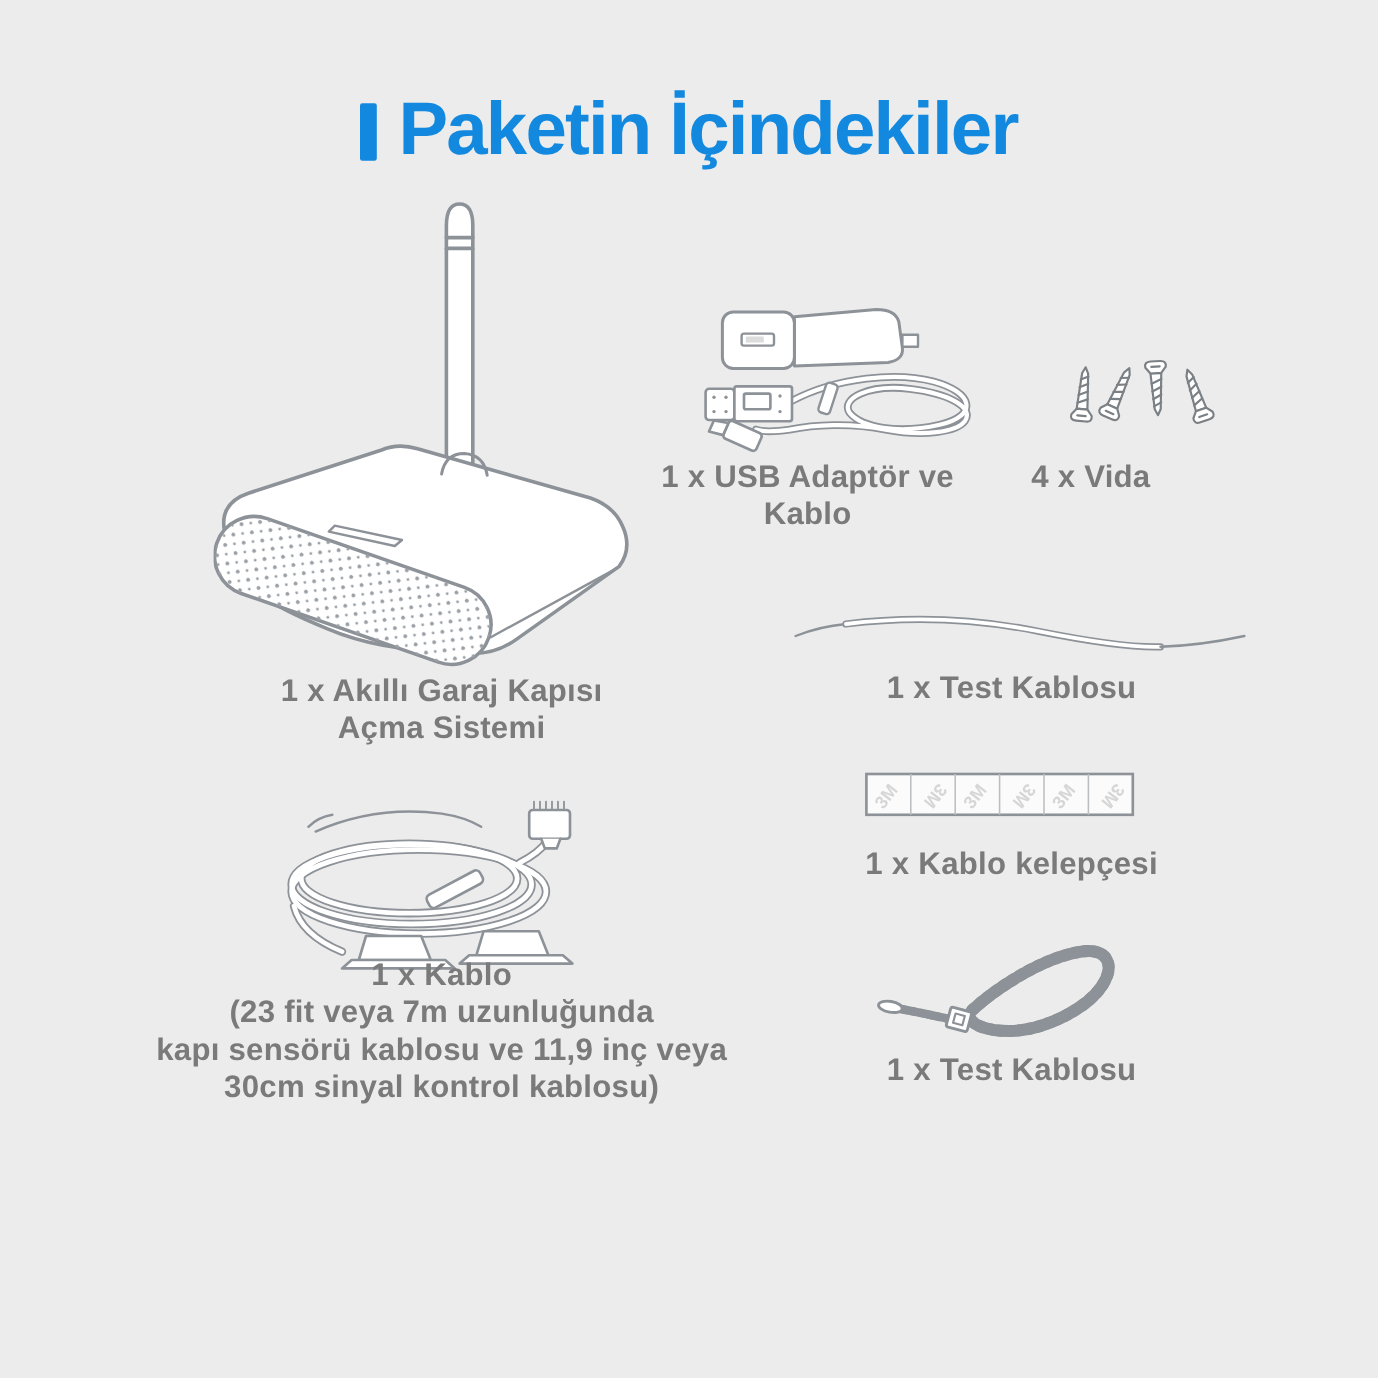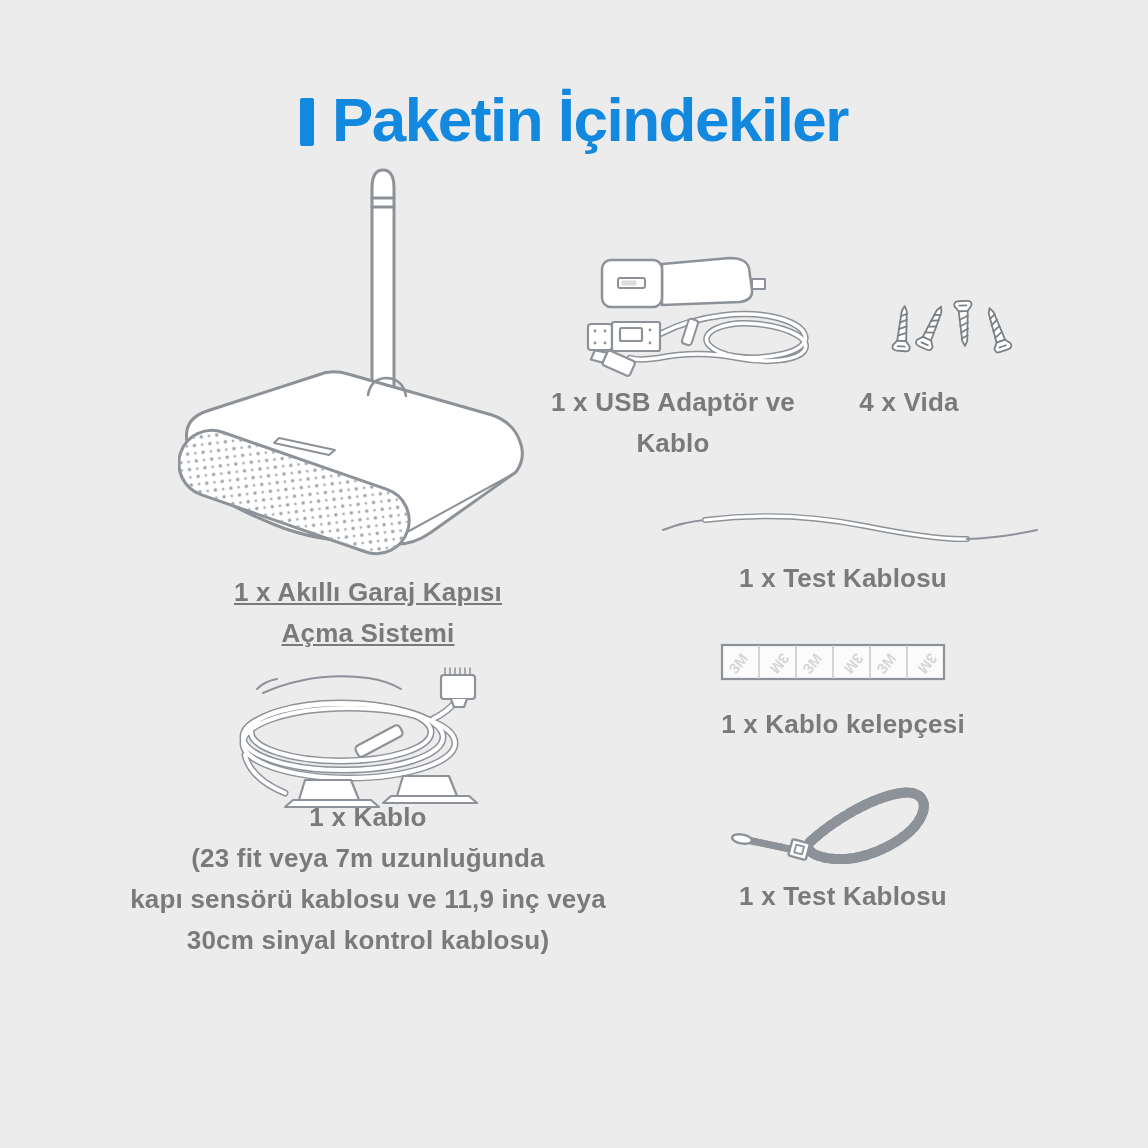--- a/index.html
+++ b/index.html
@@ -11,38 +11,38 @@
   }
   *{box-sizing:border-box;}
   html,body{margin:0;padding:0;}
   body{
     width:1148px;height:1148px;background:var(--bg);
     font-family:"Liberation Sans","DejaVu Sans",sans-serif;
     -webkit-font-smoothing:antialiased;
   }
   .page{position:relative;width:1148px;height:1148px;overflow:hidden;}
   .title-row{
-    position:absolute;top:84px;left:0;width:100%;
+    position:absolute;top:72px;left:0;width:100%;
     display:flex;justify-content:center;align-items:center;gap:18px;
   }
   .title-bar{
     display:inline-block;width:14px;height:48px;margin-top:4px;
     background:var(--blue);border-radius:2px;flex:0 0 auto;
   }
   h1{
     margin:0;font-size:62px;font-weight:bold;color:var(--blue);
     letter-spacing:-1.5px;white-space:nowrap;
   }
   figure{margin:0;}
   .art{position:absolute;}
   .caption{
     position:absolute;font-size:26px;font-weight:bold;color:var(--label);
-    text-align:center;white-space:pre-line;line-height:41px;letter-spacing:.2px;
-  }
-  .cap-hub{left:143px;top:572px;width:450px;text-decoration:underline;}
+    text-align:center;white-space:pre-line;line-height:31px;letter-spacing:.2px;
+  }
+  .cap-hub{left:143px;top:560px;width:450px;}
   .cap-usb{left:528px;top:382px;width:290px;}
   .cap-screws{left:834px;top:382px;width:150px;}
   .cap-test1{left:713px;top:558px;width:260px;}
   .cap-clamp{left:700px;top:704px;width:286px;text-align:center;}
   .cap-cable{left:88px;top:797px;width:560px;}
   .cap-ziptie{left:713px;top:876px;width:260px;}
   .art-hub{left:178px;top:162px;}
   .art-usb{left:578px;top:248px;}
   .art-screws{left:888px;top:296px;}
   .art-test1{left:655px;top:498px;}

